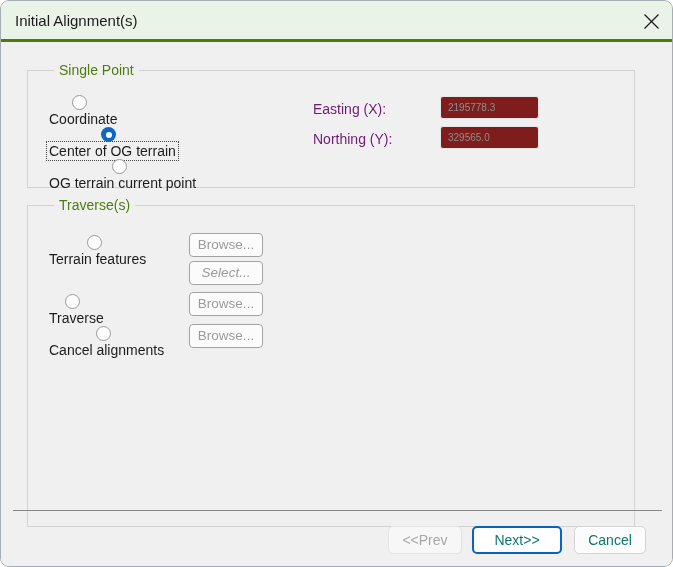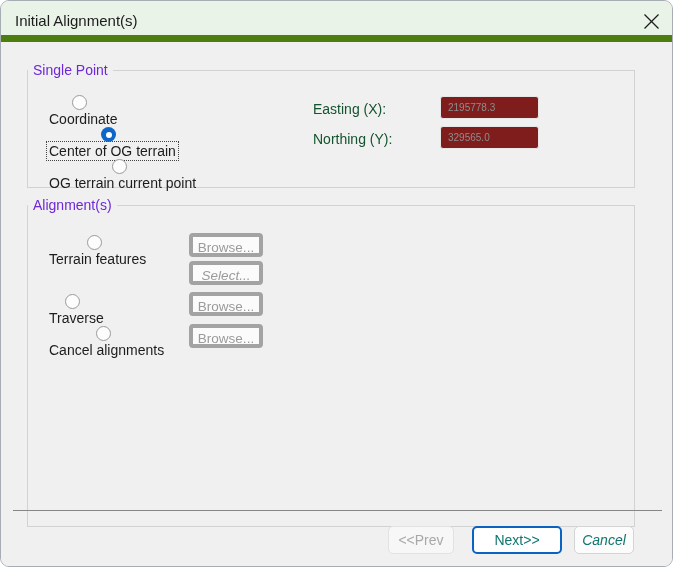--- a/index.html
+++ b/index.html
@@ -24,21 +24,21 @@
     border-radius: 9px;
     overflow: hidden;
   }
   
   .titlebar {
     position: absolute;
     left: 0; top: 0;
     width: 673px;
     height: 41px;
     background: #e9f3e8;
-    border-bottom: 7px solid #4d7c0f;
+    border-bottom: 3px solid #4d7c0f;
     box-sizing: border-box;
   }
   .title-text {
     position: absolute;
     left: 14px;
     top: 11px;
     font-size: 15px;
     color: #1c1c1c;
     line-height: 18px;
     white-space: nowrap;
@@ -69,25 +69,25 @@
   
   .groupbox {
     position: absolute;
     box-sizing: border-box;
     border: 1px solid #d2d2d2;
     background: transparent;
   }
   .group-title {
     position: absolute;
     top: -9px;
-    left: 0;
+    left: 26px;
     background: #f0f0f0;
     padding: 0 5px;
     font-size: 14px;
-    color: #6d28d9;
+    color: #4d7c0f;
     line-height: 16px;
     white-space: nowrap;
   }
   #group-single  { left: 26px; top: 28px; width: 608px; height: 118px; }
   #group-align   { left: 26px; top: 163px; width: 608px; height: 322px; }
 
   
   .radio-row {
     position: absolute;
     display: flex;
@@ -127,21 +127,21 @@
   }
   .radio-label.focus {
     outline: 1px dotted #444;
     outline-offset: 0px;
   }
 
   
   .field-label {
     position: absolute;
     font-size: 14px;
-    color: #14532d;
+    color: #701a75;
     line-height: 16px;
     white-space: nowrap;
   }
   .text-input {
     position: absolute;
     box-sizing: border-box;
     width: 99px;
     height: 23px;
     background: #7f1d1d;
     border: 1px solid #e7e7e7;
@@ -154,21 +154,21 @@
     outline: none;
   }
 
   
   .small-btn {
     position: absolute;
     box-sizing: border-box;
     width: 74px;
     height: 24px;
     background: #fbfbfb;
-    border: 4px solid #a3a3a3;
+    border: 1px solid #a3a3a3;
     border-radius: 4px;
     font-family: "Liberation Sans", sans-serif;
     font-size: 13.5px;
     color: #9b9b9b;
     text-align: center;
     line-height: 22px;
     padding: 0;
   }
 
   
@@ -198,23 +198,23 @@
   .footer-btn.disabled {
     color: #a8a8a8;
     border-color: #e2e2e2;
     background: #f7f7f7;
   }
   .footer-btn.default {
     border: 2px solid #0a62c2;
     background: #ffffff;
     line-height: 24px;
   }
-  #btn-prev   { left: 387px; top: 484px; width: 66px; }
+  #btn-prev   { left: 387px; top: 484px; width: 74px; }
   #btn-next   { left: 471px; top: 484px; width: 90px; }
-  #btn-cancel { left: 573px; top: 484px; width: 60px; font-style: italic; }
+  #btn-cancel { left: 573px; top: 484px; width: 72px; }
 </style>
 </head>
 <body>
 
 <div class="window">
 
   <div class="titlebar">
     <div class="title-text">Initial Alignment(s)</div>
     <div class="close-btn">
       <svg width="17" height="17" viewBox="0 0 17 17">
@@ -245,21 +245,21 @@
       </div>
 
       <div class="field-label" style="left:285px; top:30px;">Easting (X):</div>
       <input class="text-input" style="left: 412px; top: 25px;" type="text" readonly="" disabled="" value="2195778.3">
 
       <div class="field-label" style="left:285px; top:60px;">Northing (Y):</div>
       <input class="text-input" style="left: 412px; top: 55px;" type="text" readonly="" disabled="" value="329565.0">
     </div>
 
     <div class="groupbox" id="group-align">
-      <div class="group-title">Alignment(s)</div>
+      <div class="group-title">Traverse(s)</div>
 
       <div class="radio-row" style="left:12px; top:29px;">
         <span class="radio-mark"></span>
         <span class="radio-label">Terrain features</span>
       </div>
       <button class="small-btn" style="left:161px; top:27px;" disabled="">Browse...</button>
       <button class="small-btn" style="left:161px; top:55px;font-style:italic;" disabled="">Select...</button>
 
       <div class="radio-row" style="left:12px; top:88px;align-items:center;">
         <span class="radio-mark"></span>

